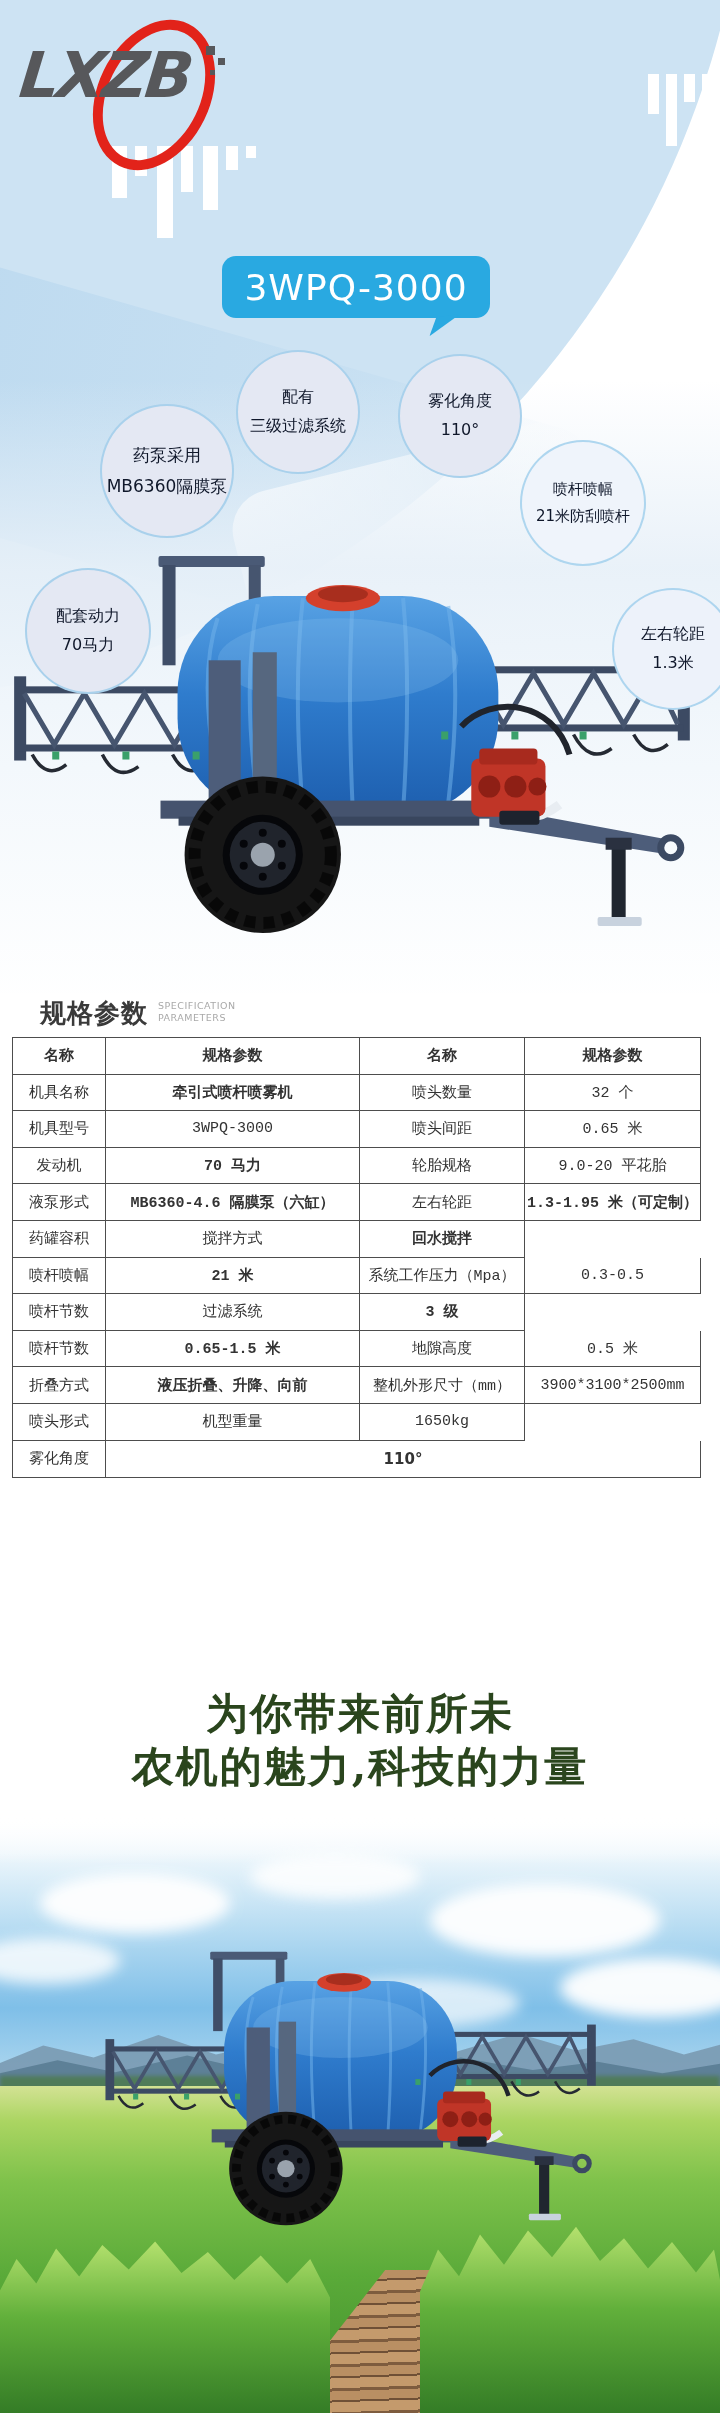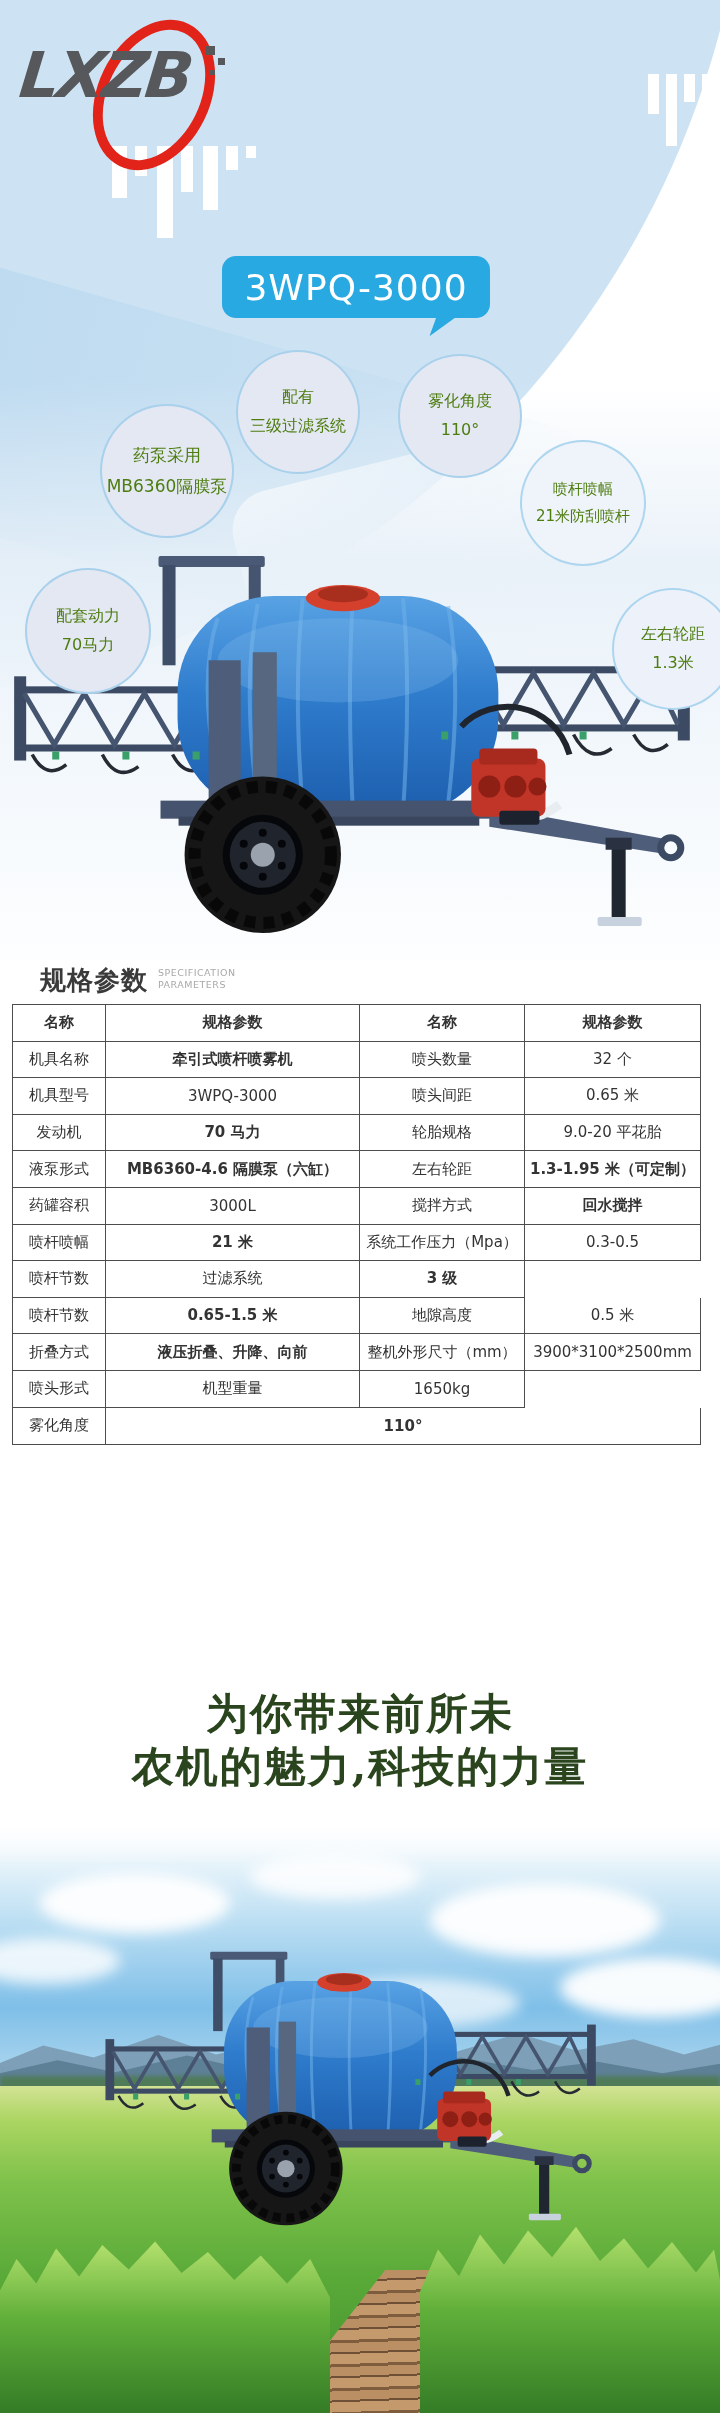--- a/index.html
+++ b/index.html
@@ -44,42 +44,42 @@
 
   
   .badge{position:absolute;left:222px;top:256px;width:268px;height:62px;background:#29a9e1;border-radius:14px;
         color:#fff;font-size:36px;display:flex;align-items:center;justify-content:center;letter-spacing:1px;}
   .badge:after{content:"";position:absolute;right:28px;bottom:-16px;width:34px;height:18px;background:#29a9e1;
         clip-path:polygon(100% 0,28% 0,0 100%);transform:rotate(-8deg);}
 
   
   .bubble{position:absolute;border-radius:50%;background:#e4e8f3;border:2px solid rgba(120,190,230,.55);
         display:flex;flex-direction:column;align-items:center;justify-content:center;text-align:center;
-        color:#4d7c0f;font-size:16px;line-height:1.8;box-sizing:border-box;z-index:5;}
+        color:#0f172a;font-size:16px;line-height:1.8;box-sizing:border-box;z-index:5;}
   .bubble-0{left:236px;top:350px;width:124px;height:124px;}
   .bubble-1{left:398px;top:354px;width:124px;height:124px;}
   .bubble-2{left:100px;top:404px;width:134px;height:134px;font-size:17px;}
   .bubble-3{left:520px;top:440px;width:126px;height:126px;background:#eff4fb;font-size:15px;}
   .bubble-4{left:25px;top:568px;width:126px;height:126px;}
   .bubble-5{left:612px;top:588px;width:122px;height:122px;background:#edf2fa;}
 
   
   .sprayer-top{position:absolute;left:12px;top:548px;width:692px;height:401px;z-index:2;}
   .sprayer-photo{position:absolute;left:104px;top:128px;width:502px;height:291px;z-index:6;}
 
   
-  .specs{position:absolute;left:0;top:960px;width:720px;height:500px;background:#fff;}
+  .specs{position:absolute;left:0;top:993px;width:720px;height:500px;background:#fff;}
   .specs-head{position:absolute;left:40px;top:3px;display:flex;align-items:flex-start;}
   .specs-title{font-size:26px;font-weight:bold;color:#3a3a3a;letter-spacing:1px;}
   .specs-sub{margin-left:10px;margin-top:4px;font-size:9.5px;color:#a9a9a9;line-height:1.25;letter-spacing:.5px;}
   .spec-table{position:absolute;left:12px;top:44px;width:688px;border-top:1px solid #4d4d4d;border-left:1px solid #4d4d4d;font-size:15px;}
   .tr{display:grid;grid-template-columns:93px 254px 165px 176px;}
   .tr>div{border-right:1px solid #4d4d4d;border-bottom:1px solid #4d4d4d;height:36.6px;
         display:flex;align-items:center;justify-content:center;text-align:center;padding:0 3px;box-sizing:border-box;
-        white-space:nowrap;overflow:hidden;}
+        white-space:nowrap;overflow:hidden;font-family:Liberation Mono, monospace;}
   .tr .hd{font-weight:bold;}
   .bold{font-weight:bold;}
   .tr-foot{display:grid;grid-template-columns:93px 595px;}
   .tr-foot>div{border-right:1px solid #4d4d4d;border-bottom:1px solid #4d4d4d;height:36.6px;
         display:flex;align-items:center;justify-content:center;}
 
   
   .slogan{position:absolute;left:0;top:1688px;width:720px;text-align:center;color:#2a451d;
         font-family:"DejaVu Serif","Liberation Serif",serif;font-weight:bold;font-size:42px;line-height:1.26;
         letter-spacing:2px;z-index:3;}
@@ -297,21 +297,20 @@
     <div>9.0-20 平花胎</div>
   </div>
           <div class="tr">
     <div>液泵形式</div>
     <div class="bold">MB6360-4.6 隔膜泵（六缸）</div>
     <div>左右轮距</div>
     <div class="bold">1.3-1.95 米（可定制）</div>
   </div>
           <div class="tr">
     <div>药罐容积</div>
-    <div>3000L</div>
     <div>搅拌方式</div>
     <div class="bold">回水搅拌</div>
   </div>
           <div class="tr">
     <div>喷杆喷幅</div>
     <div class="bold">21 米</div>
     <div>系统工作压力（Mpa）</div>
     <div>0.3-0.5</div>
   </div>
           <div class="tr">

